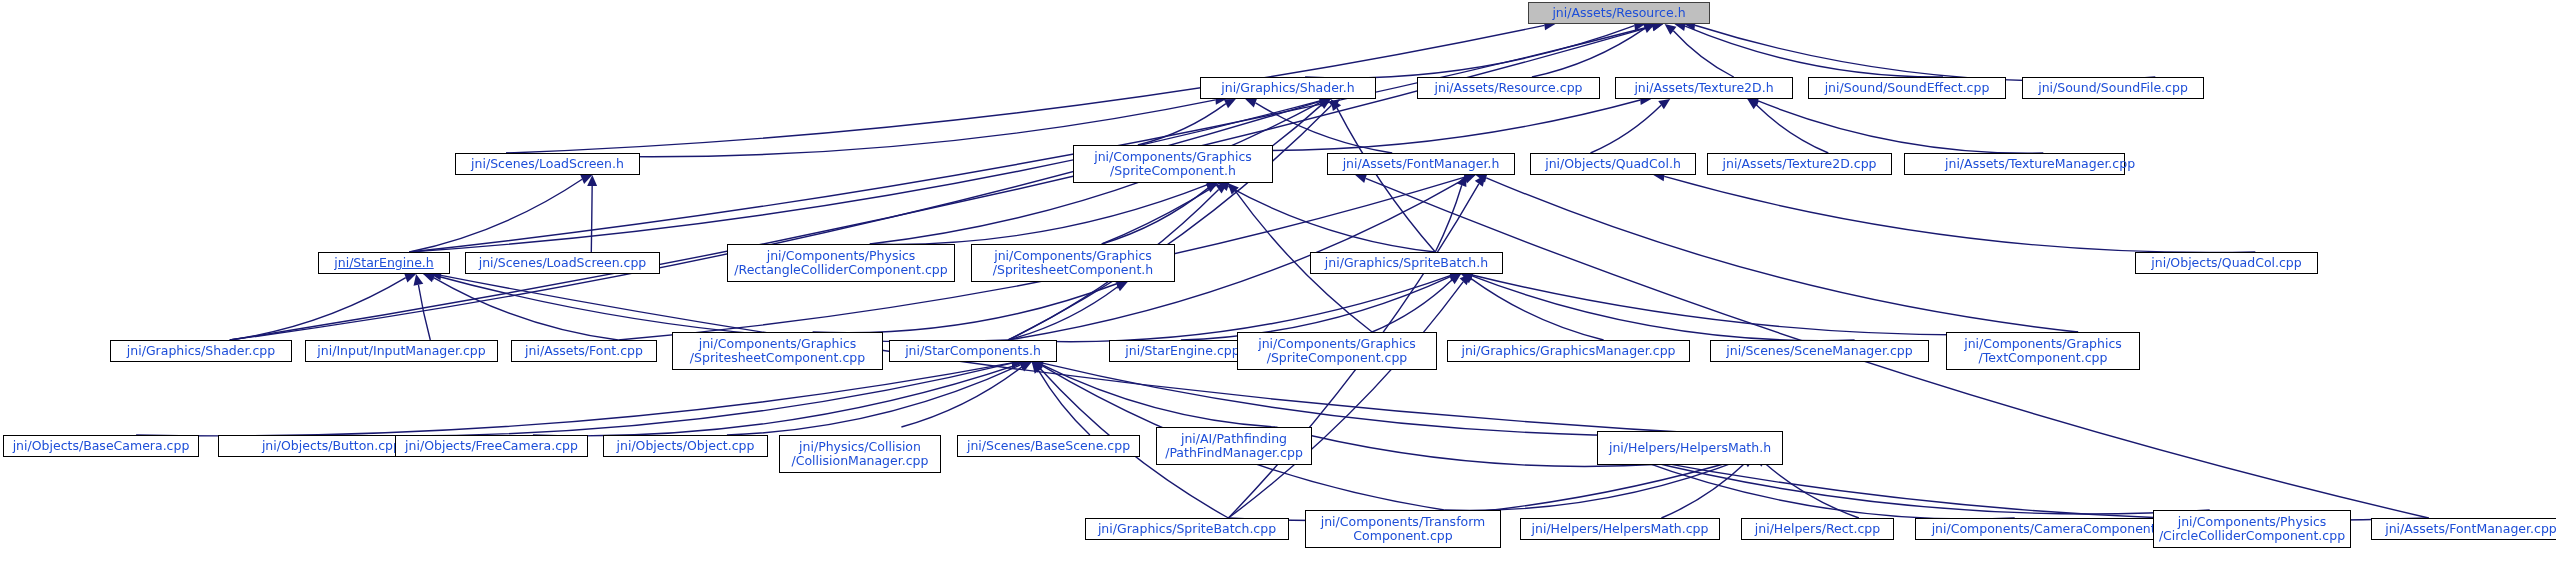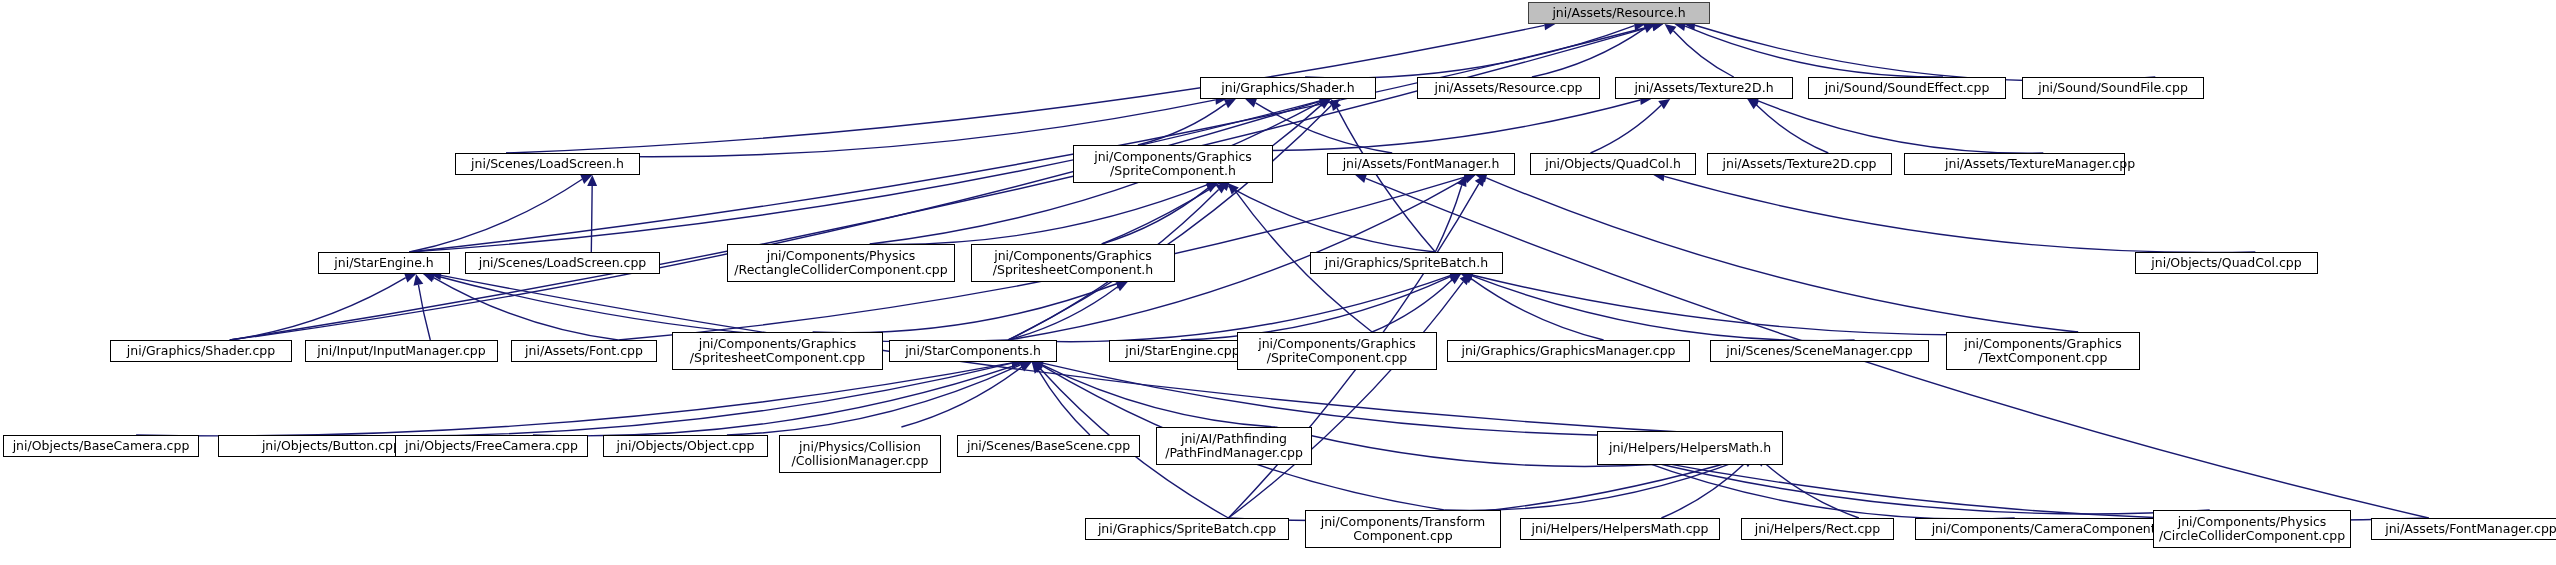--- a/index.html
+++ b/index.html
@@ -4,21 +4,21 @@
 <style>
   html,body{margin:0;padding:0;background:#ffffff;}
   body{font-family:"DejaVu Sans","Liberation Sans",sans-serif;}
   #graph{position:relative;width:2556px;height:565px;background:#ffffff;overflow:hidden;}
   #edges{position:absolute;left:0;top:0;width:2556px;height:565px;pointer-events:none;}
   .node{
     position:absolute;
     box-sizing:border-box;
     border:1px solid #000000;
     background:#ffffff;
-    color:#000000;
+    color:#1d4ed8;
     font-size:12.5px;
     line-height:14px;
     text-align:center;
     display:flex;
     align-items:center;
     justify-content:center;
     white-space:pre;
     letter-spacing:0px;
     z-index:5;
   }
@@ -176,21 +176,21 @@
       <div class="node" style="left: 1615px; top: 77px; width: 178px; height: 22px;"><span class="lbl">jni/Assets/Texture2D.h</span></div>
       <div class="node" style="left: 1808px; top: 77px; width: 198px; height: 22px;"><span class="lbl">jni/Sound/SoundEffect.cpp</span></div>
       <div class="node" style="left: 2022px; top: 77px; width: 182px; height: 22px;"><span class="lbl">jni/Sound/SoundFile.cpp</span></div>
       <div class="node" style="left: 455px; top: 153px; width: 185px; height: 22px;"><span class="lbl">jni/Scenes/LoadScreen.h</span></div>
       <div class="node" style="left: 1073px; top: 145px; width: 200px; height: 38px;"><span class="lbl">jni/Components/Graphics
 /SpriteComponent.h</span></div>
       <div class="node" style="left: 1327px; top: 153px; width: 188px; height: 22px;"><span class="lbl">jni/Assets/FontManager.h</span></div>
       <div class="node" style="left: 1530px; top: 153px; width: 166px; height: 22px;"><span class="lbl">jni/Objects/QuadCol.h</span></div>
       <div class="node" style="left: 1707px; top: 153px; width: 185px; height: 22px;"><span class="lbl">jni/Assets/Texture2D.cpp</span></div>
       <div class="node" style="left: 1904px; top: 153px; width: 221px; height: 22px; padding-left: 40px;"><span class="lbl">jni/Assets/TextureManager.cpp</span></div>
-      <div class="node" style="left: 318px; top: 252px; width: 132px; height: 22px;"><span class="lbl">jni/StarEngine.h</span></div>
+      <div class="node" style="left: 318px; top: 252px; width: 132px; height: 22px; text-decoration: underline;"><span class="lbl">jni/StarEngine.h</span></div>
       <div class="node" style="left: 465px; top: 252px; width: 195px; height: 22px;"><span class="lbl">jni/Scenes/LoadScreen.cpp</span></div>
       <div class="node" style="left: 727px; top: 244px; width: 228px; height: 38px;"><span class="lbl">jni/Components/Physics
 /RectangleColliderComponent.cpp</span></div>
       <div class="node" style="left: 971px; top: 244px; width: 204px; height: 38px;"><span class="lbl">jni/Components/Graphics
 /SpritesheetComponent.h</span></div>
       <div class="node" style="left: 1310px; top: 252px; width: 193px; height: 22px;"><span class="lbl">jni/Graphics/SpriteBatch.h</span></div>
       <div class="node" style="left: 2135px; top: 252px; width: 183px; height: 22px;"><span class="lbl">jni/Objects/QuadCol.cpp</span></div>
       <div class="node" style="left: 110px; top: 340px; width: 182px; height: 22px;"><span class="lbl">jni/Graphics/Shader.cpp</span></div>
       <div class="node" style="left: 305px; top: 340px; width: 193px; height: 22px;"><span class="lbl">jni/Input/InputManager.cpp</span></div>
       <div class="node" style="left: 511px; top: 340px; width: 146px; height: 22px;"><span class="lbl">jni/Assets/Font.cpp</span></div>

